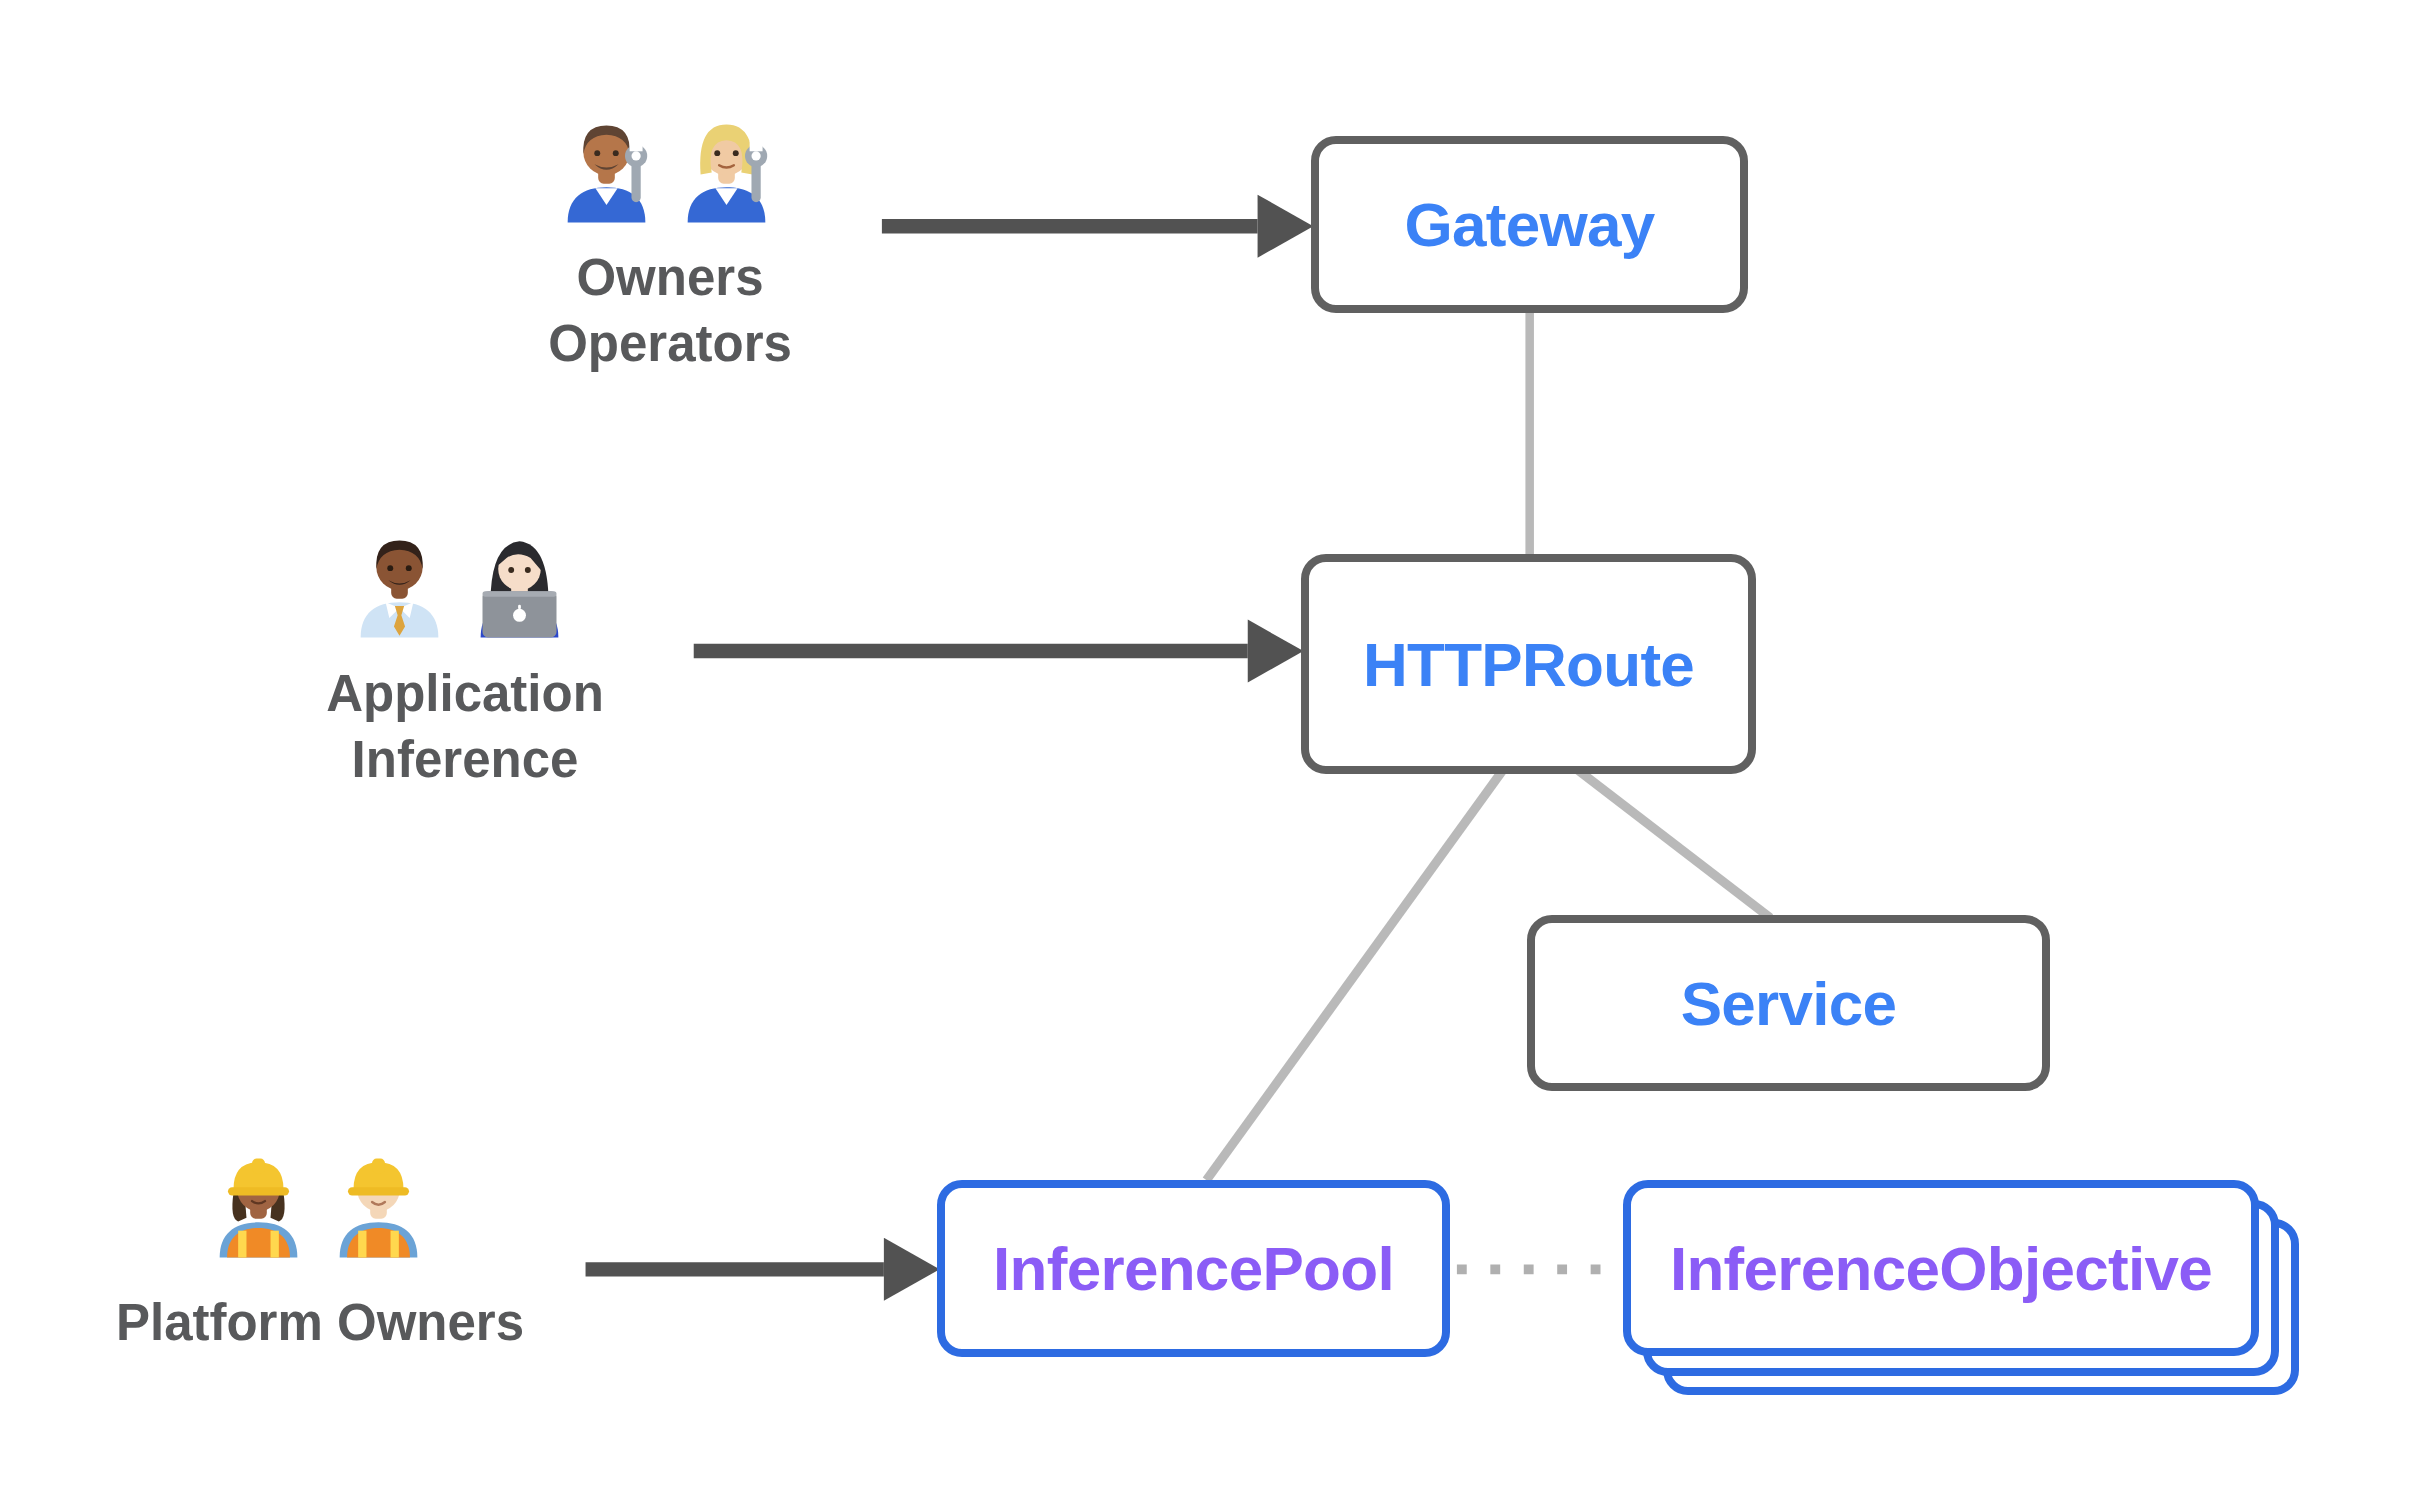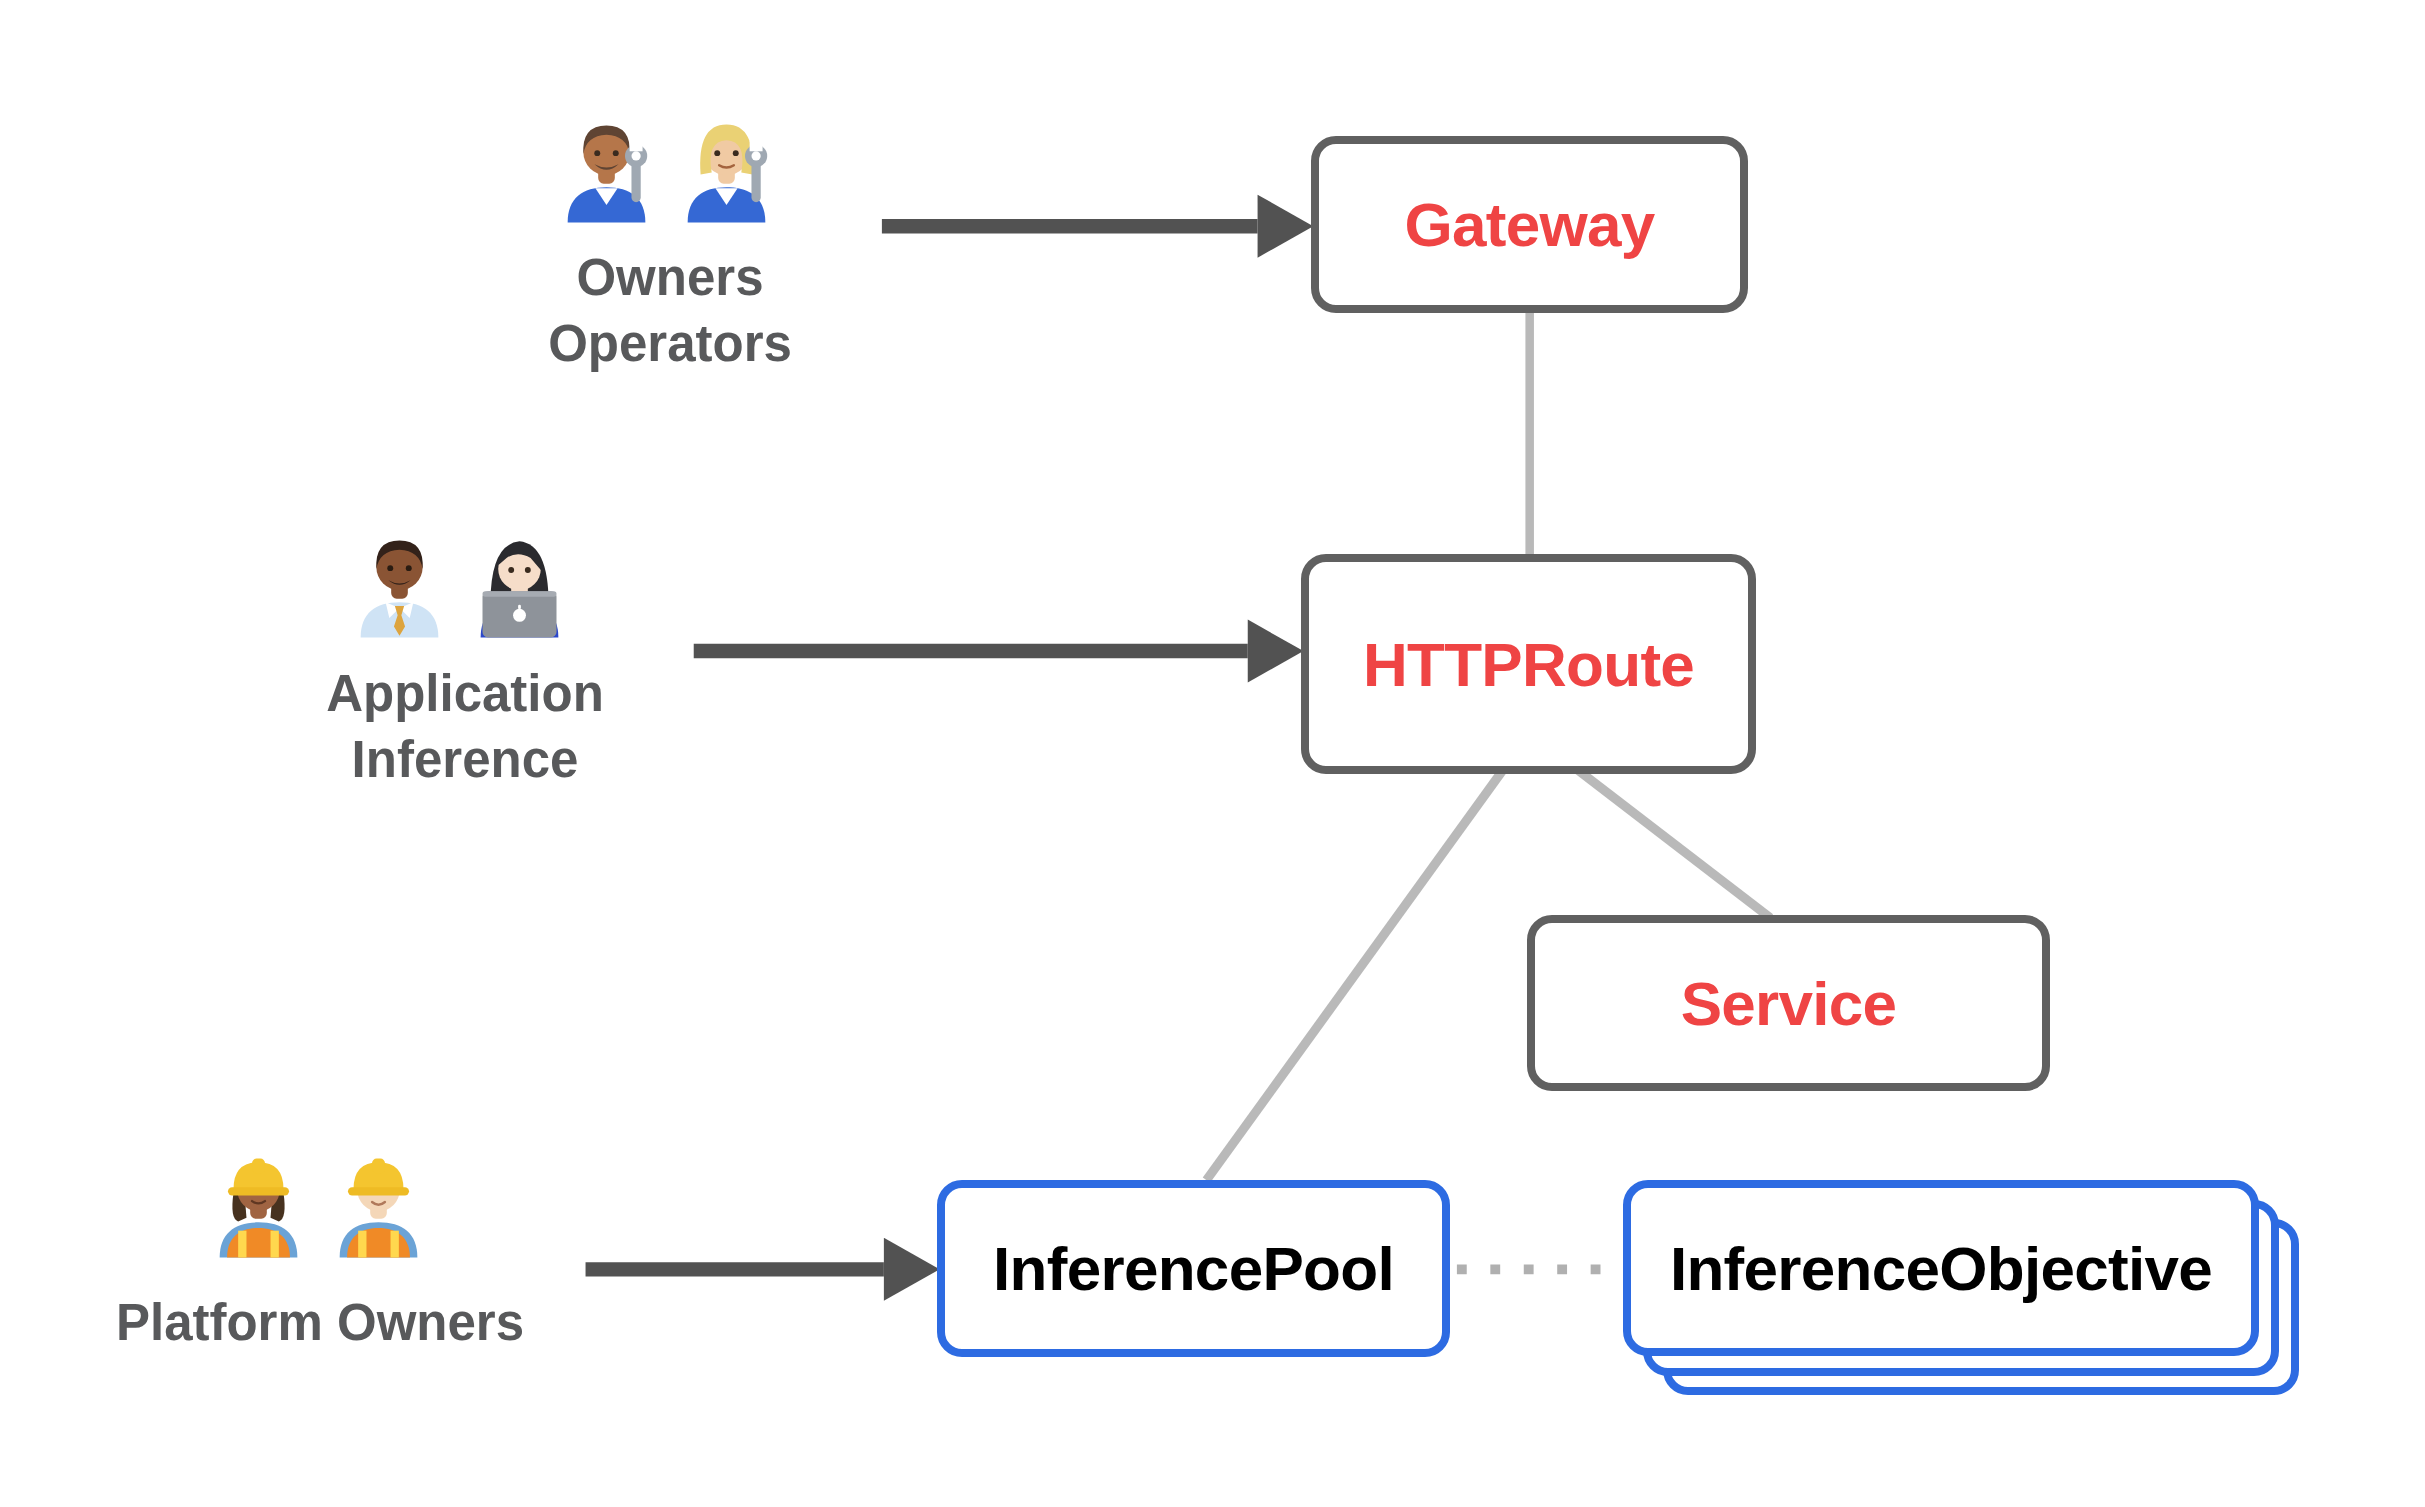--- a/index.html
+++ b/index.html
@@ -2,22 +2,22 @@
 <html style="font-size:10.5px"><head>
 <meta charset="utf-8">
 <title>Gateway API Inference Extension Diagram</title>
 <style>
   html,body{margin:0;padding:0;background:#ffffff;}
   #canvas{position:relative;width:2426px;height:1508px;background:#ffffff;overflow:hidden;
           font-family:"Liberation Sans",sans-serif;}
   #connector-layer{position:absolute;left:0;top:0;width:2426px;height:1508px;z-index:0;}
   .node{position:absolute;box-sizing:border-box;background:#ffffff;border:8.5px solid #606060;
         border-radius:25px;display:flex;align-items:center;justify-content:center;
-        font-weight:700;font-size:62px;color:#ef4444;letter-spacing:-0.7px;z-index:3;}
-  .node.blue{border-color:#2d6be2;color:#000000;}
+        font-weight:700;font-size:62px;color:#3b82f6;letter-spacing:-0.7px;z-index:3;}
+  .node.blue{border-color:#2d6be2;color:#8b5cf6;}
   .ghost{position:absolute;box-sizing:border-box;background:#ffffff;border:8.5px solid #2d6be2;
          border-radius:25px;}
   #node-gateway{left:1311px;top:136px;width:437px;height:177px;}
   #node-httproute{left:1301px;top:554px;width:455px;height:220px;}
   #node-service{left:1527px;top:915px;width:523px;height:176px;}
   #node-inferencepool{left:937px;top:1180px;width:513px;height:177px;}
   #node-inferenceobjective{left:1623px;top:1180px;width:636px;height:176px;}
   #io-ghost-2{left:1643px;top:1200px;width:636px;height:176px;z-index:2;}
   #io-ghost-3{left:1663px;top:1219px;width:636px;height:176px;z-index:1;}
   .persona-icons{position:absolute;display:flex;gap:9.2px;z-index:3;}

